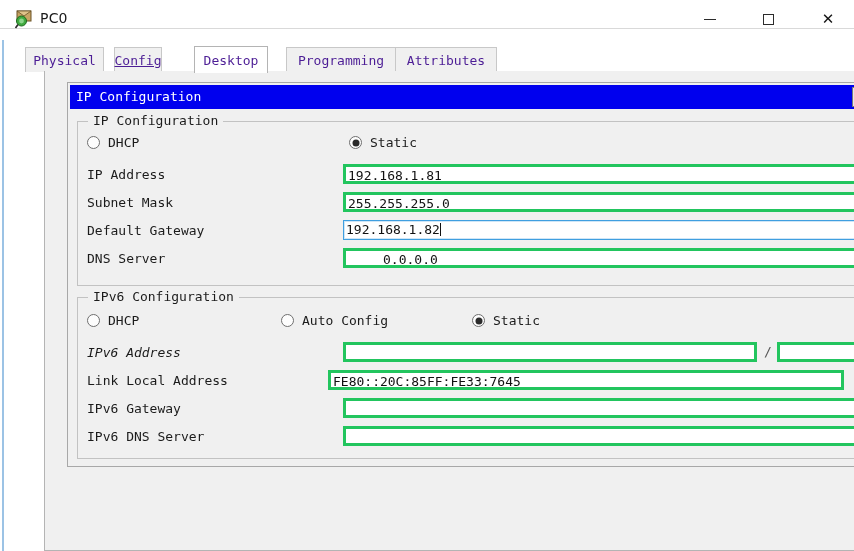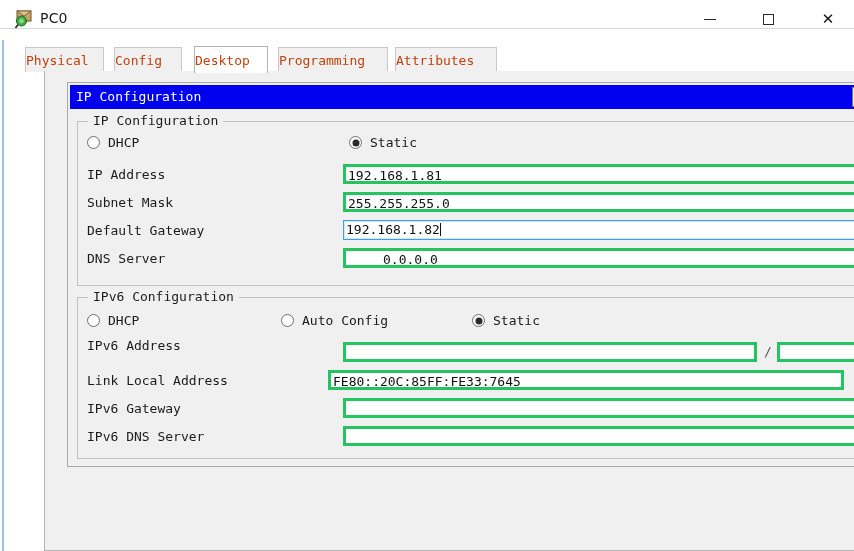--- a/index.html
+++ b/index.html
@@ -97,24 +97,24 @@
   .tab {
     position: absolute;
     top: 1px;
     height: 25px;
     box-sizing: border-box;
     background: #f0f0f0;
     border: 1px solid #c8c8c8;
     border-bottom: none;
     display: flex;
     align-items: center;
-    justify-content: flex-start;
-    font-family: "DejaVu Sans Mono", monospace;
-    font-size: 13px;
-    color: #c2410c;
+    justify-content: center;
+    font-family: "DejaVu Sans Mono", monospace;
+    font-size: 13px;
+    color: #4c1d95;
     letter-spacing: 0px;
   }
   .tab.active {
     background: #ffffff;
     border-color: #b4b4b4;
     top: 0px;
     height: 27px;
     z-index: 3;
   }
 
@@ -309,27 +309,27 @@
     </div>
     <div class="win-btn" id="btn-close">
       <span class="win-glyph">✕</span>
     </div>
   </div>
 
   <div id="tab-strip">
     <div class="tab" style="left:21px; width:79px;">
       <span>Physical</span>
     </div>
-    <div class="tab" style="left:110px; width:68px;">
+    <div class="tab" style="left:110px; width:48px;text-decoration:underline;">
       <span>Config</span>
     </div>
     <div class="tab active" style="left:190px; width:74px;">
       <span>Desktop</span>
     </div>
-    <div class="tab" style="left:274px; width:110px;">
+    <div class="tab" style="left:282px; width:110px;">
       <span>Programming</span>
     </div>
     <div class="tab" style="left:391px; width:102px;">
       <span>Attributes</span>
     </div>
   </div>
 
   <div id="desktop-panel">
 
     <div id="ip-config-window">
@@ -383,21 +383,21 @@
         </div>
         <div class="radio-item" style="left:203px; top:15px;">
           <span class="radio-circle"></span>
           <span class="radio-label">Auto Config</span>
         </div>
         <div class="radio-item" style="left:394px; top:15px;">
           <span class="radio-circle checked"></span>
           <span class="radio-label">Static</span>
         </div>
 
-        <span class="field-label" style="left:9px; top:40px;">IPv6 Address</span>
+        <span class="field-label" style="left:9px; top:47px;font-style:italic;">IPv6 Address</span>
         <div class="text-field" style="left:265px; top:44px; width:414px;">
           <span></span>
         </div>
         <span id="slash-separator" style="left:686px; top:46px;">/</span>
         <div class="text-field" style="left:699px; top:44px; width:82px;">
           <span></span>
         </div>
 
         <span class="field-label" style="left:9px; top:75px;text-align:center;">Link Local Address</span>
         <div class="text-field" style="left:250px; top:72px; width:516px;">

